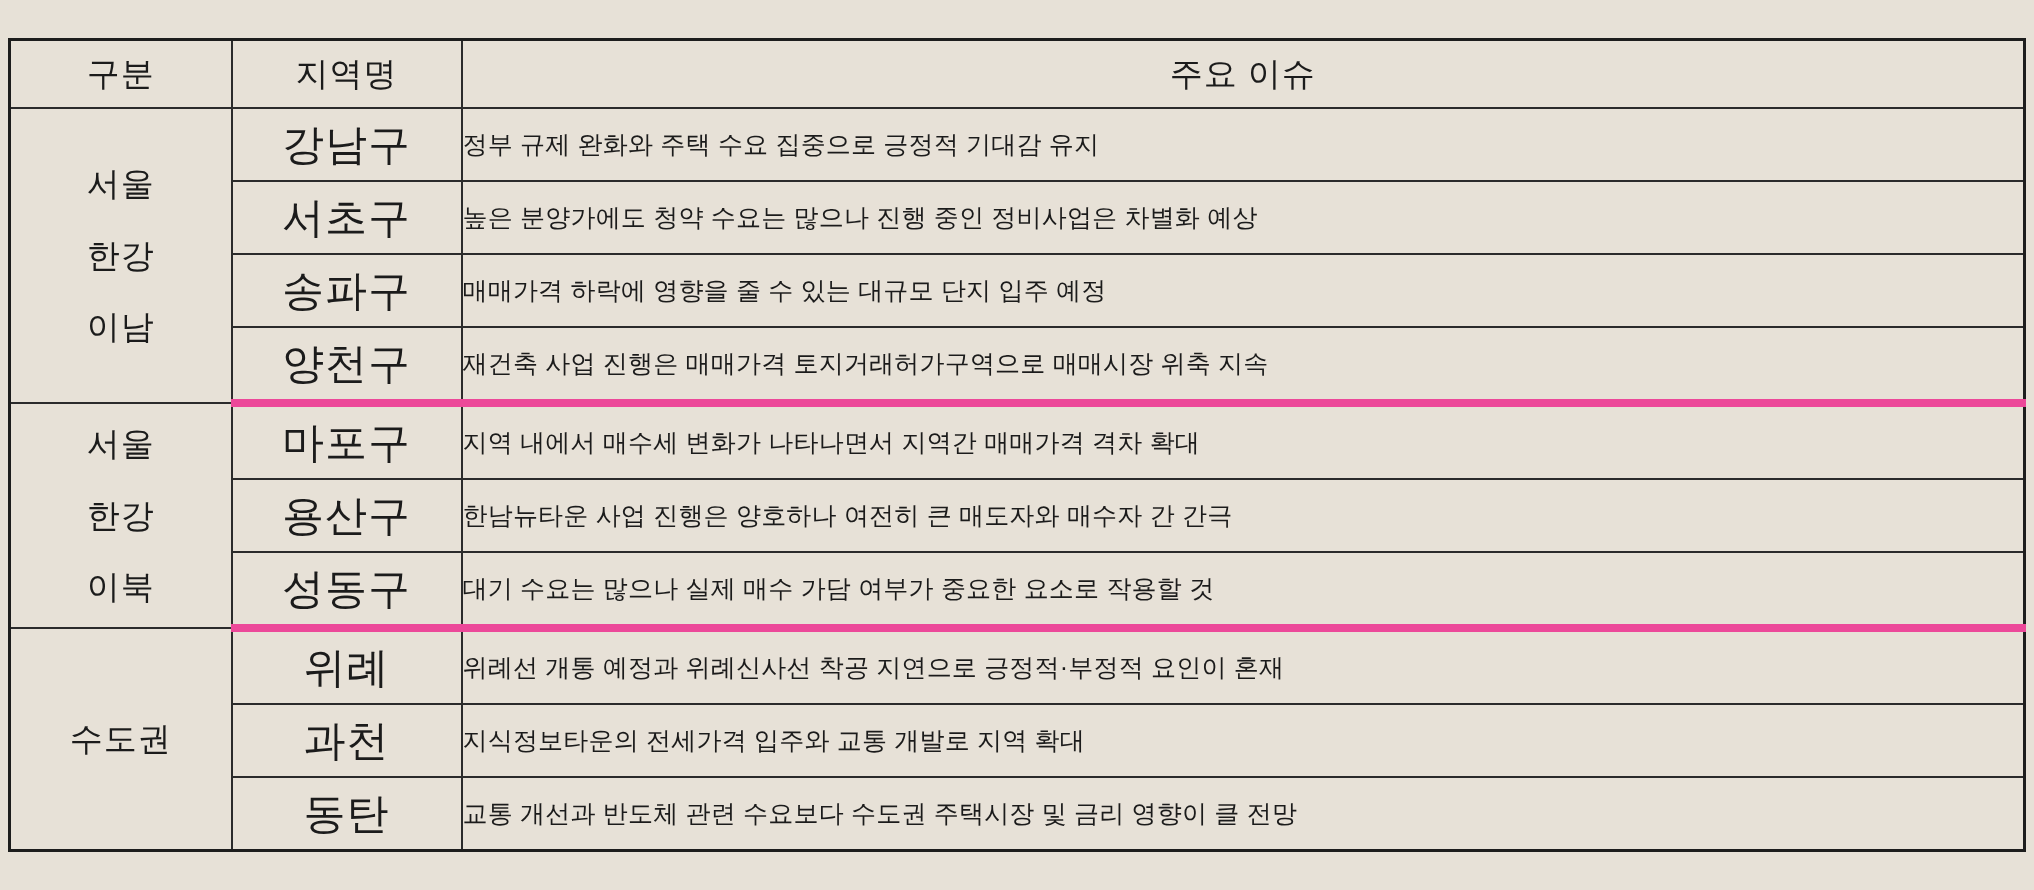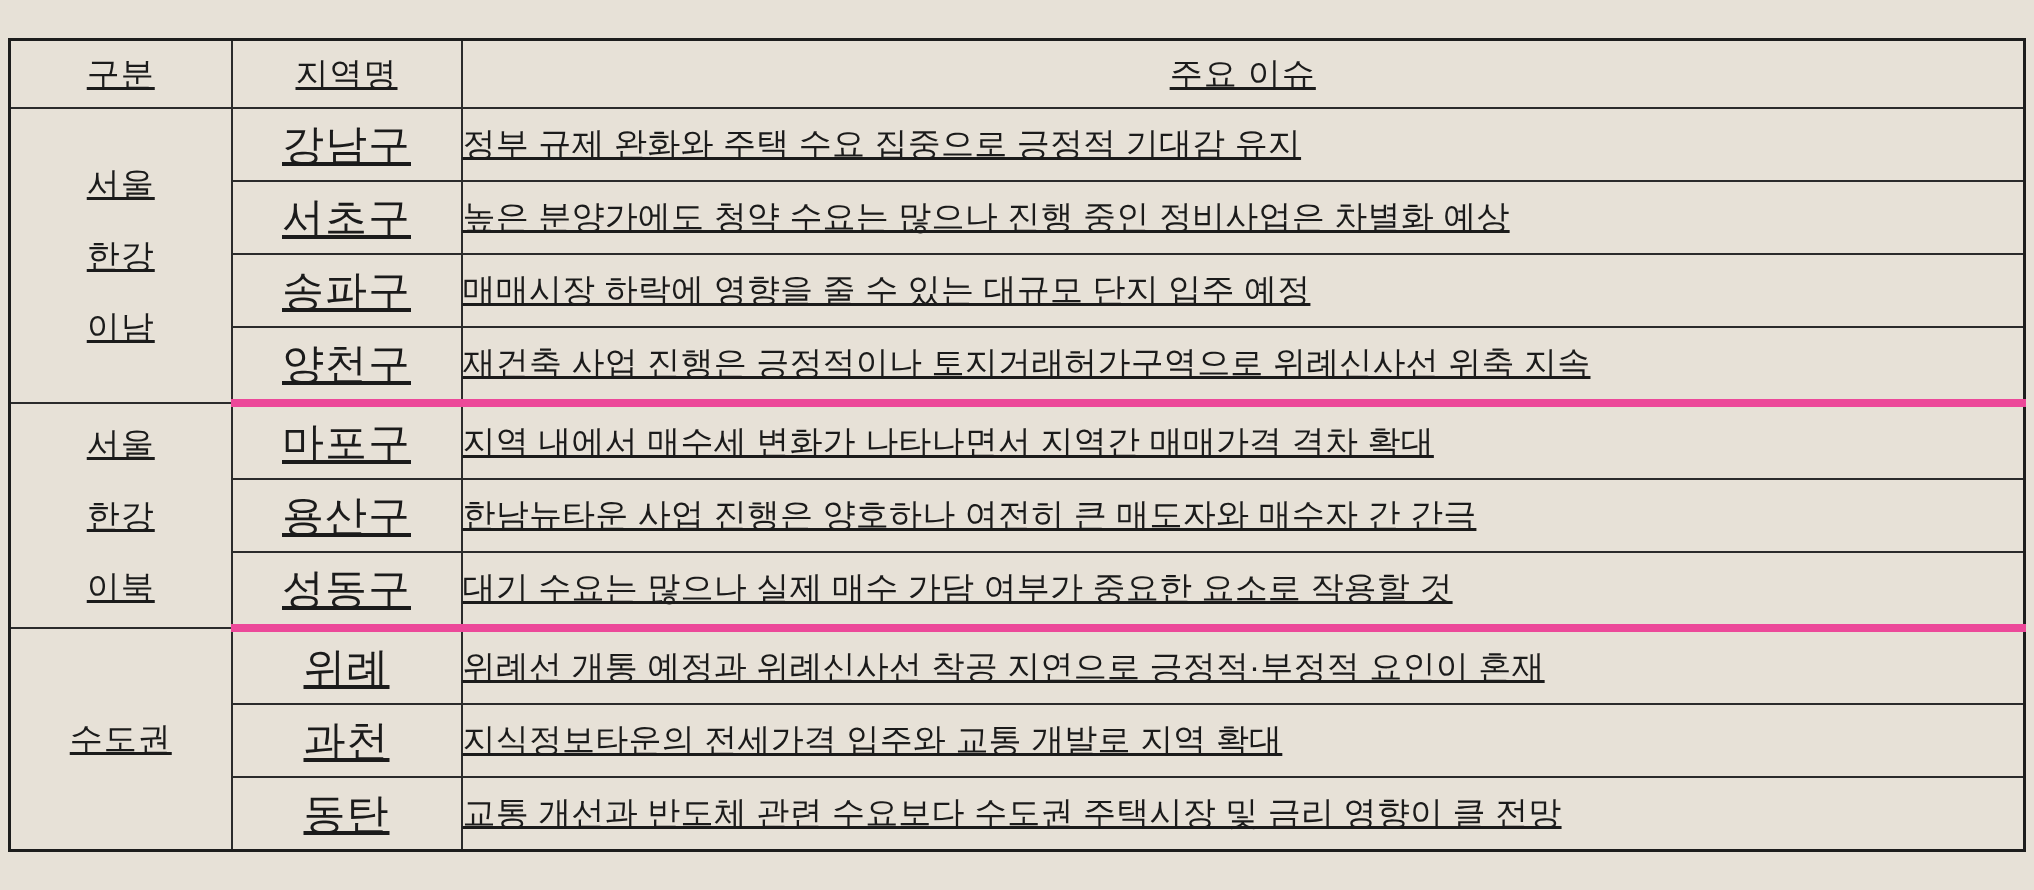--- a/index.html
+++ b/index.html
@@ -34,21 +34,20 @@
   table.issue-table col.c-region { width: 230px; }
   table.issue-table col.c-issue { width: auto; }
 
   table.issue-table th,
   table.issue-table td {
     border: 2px solid #2b2b2b;
     padding: 0;
     background: #e7e1d7;
     font-weight: normal;
     vertical-align: middle;
-    text-decoration: underline;
   }
 
   
   table.issue-table {
     border: 3px solid #1d1d1d;
   }
 
   .head-row th {
     height: 66px;
     font-size: 33px;
@@ -68,21 +67,21 @@
     letter-spacing: 1px;
   }
   td.region-cell {
     text-align: center;
     font-size: 42px;
     height: 71px;
     letter-spacing: 1px;
   }
   td.issue-cell {
     text-align: left;
-    font-size: 33px;
+    font-size: 25px;
     padding-left: 22px;
     height: 71px;
     letter-spacing: 0.2px;
     white-space: nowrap;
   }
 
   
   tr.group-end td {
     border-bottom: 8px solid #ec4899;
   }
@@ -126,25 +125,25 @@
         </td>
         <td class="region-cell">강남구</td>
         <td class="issue-cell">정부 규제 완화와 주택 수요 집중으로 긍정적 기대감 유지</td>
       </tr>
       <tr>
         <td class="region-cell">서초구</td>
         <td class="issue-cell">높은 분양가에도 청약 수요는 많으나 진행 중인 정비사업은 차별화 예상</td>
       </tr>
       <tr>
         <td class="region-cell">송파구</td>
-        <td class="issue-cell">매매시장 하락에 영향을 줄 수 있는 대규모 단지 입주 예정</td>
+        <td class="issue-cell">매매가격 하락에 영향을 줄 수 있는 대규모 단지 입주 예정</td>
       </tr>
       <tr class="group-end">
         <td class="region-cell">양천구</td>
-        <td class="issue-cell">재건축 사업 진행은 긍정적이나 토지거래허가구역으로 위례신사선 위축 지속</td>
+        <td class="issue-cell">재건축 사업 진행은 매매가격 토지거래허가구역으로 매매시장 위축 지속</td>
       </tr>
 
       <tr>
         <td class="group-cell" rowspan="3">
           <div class="group-lines">
             <span>서울</span>
             <span>한강</span>
             <span>이북</span>
           </div>
         </td>

